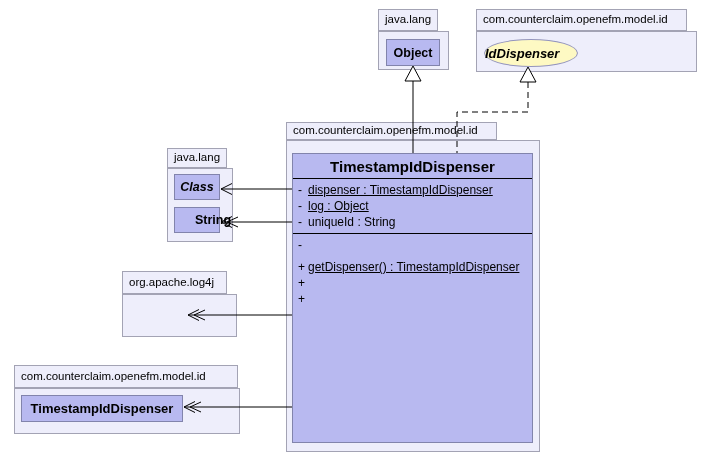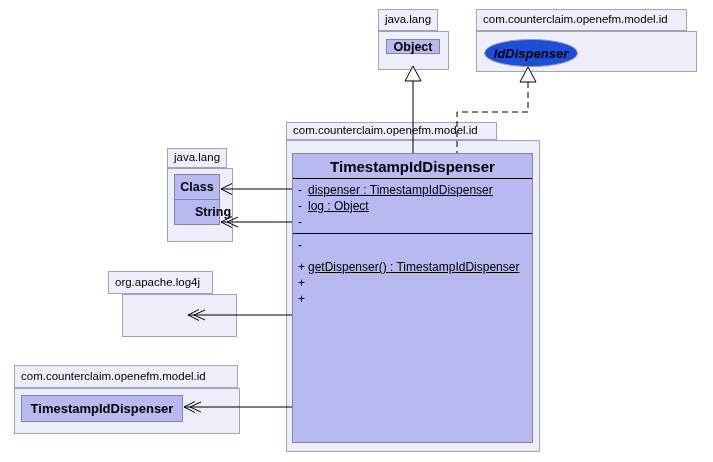--- a/index.html
+++ b/index.html
@@ -18,22 +18,22 @@
     box-sizing:border-box;z-index:1;
   }
   
   .cls-box{
     position:absolute;background:#B8B9F0;border:1px solid #8284AC;
     box-sizing:border-box;display:flex;align-items:center;justify-content:center;
     font-weight:bold;font-size:12.5px;white-space:nowrap;z-index:2;
   }
   
   .iface-ellipse{
-    position:absolute;background:#1d4ed8;border:1px solid #9495BD;
-    border-radius:50%;box-sizing:border-box;display:flex;align-items:center;justify-content:center;
+    position:absolute;background:#fef9c3;border:1px solid #9495BD;
+    border-radius:50%;box-sizing:border-box;display:flex;align-items:center;
     font-weight:bold;font-style:italic;font-size:13px;white-space:nowrap;z-index:2;
   }
   
   .main-class{
     position:absolute;left:292px;top:153px;width:241px;height:290px;
     background:#B8B9F0;border:1px solid #8284AC;box-sizing:border-box;z-index:2;
   }
   .main-class .title{
     height:24px;border-bottom:1px solid #000;display:flex;align-items:center;justify-content:center;
     font-weight:bold;font-size:15px;white-space:nowrap;
@@ -48,21 +48,21 @@
 </style>
 </head>
 <body>
 
 <div id="canvas">
 
   <div class="pkg-tab" style="left:378px;top:9px;width:60px;height:22px;">
     <span>java.lang</span>
   </div>
   <div class="pkg-body" style="left:378px;top:31px;width:71px;height:39px;"></div>
-  <div class="cls-box" style="left:386px;top:39px;width:54px;height:15px;">
+  <div class="cls-box" style="left:386px;top:39px;width:54px;height:27px;">
     <span>Object</span>
   </div>
 
   <div class="pkg-tab" style="left:476px;top:9px;width:211px;height:22px;">
     <span>com.counterclaim.openefm.model.id</span>
   </div>
   <div class="pkg-body" style="left:476px;top:31px;width:221px;height:41px;"></div>
   <div class="iface-ellipse" style="left:484px;top:39px;width:94px;height:28px;">
     <span>IdDispenser</span>
   </div>
@@ -78,20 +78,21 @@
         <div class="member">
           <span class="sign">-</span>
           <span class="mtext static">dispenser : TimestampIdDispenser</span>
         </div>
         <div class="member">
           <span class="sign">-</span>
           <span class="mtext static">log : Object</span>
         </div>
         <div class="member">
           <span class="sign">-</span>
+          <span class="mtext">uniqueId : String</span>
         </div>
       </div>
     <div class="compartment ops">
         <div class="member gap-after">
           <span class="sign">-</span>
         </div>
         <div class="member">
           <span class="sign">+</span>
           <span class="mtext static">getDispenser() : TimestampIdDispenser</span>
         </div>
@@ -101,28 +102,28 @@
         <div class="member">
           <span class="sign">+</span>
         </div>
       </div>
   </div>
 
   <div class="pkg-tab" style="left:167px;top:148px;width:60px;height:20px;">
     <span>java.lang</span>
   </div>
   <div class="pkg-body" style="left:167px;top:168px;width:66px;height:74px;"></div>
-  <div class="cls-box" style="left:174px;top:174px;width:46px;height:26px;">
+  <div class="cls-box" style="left:174px;top:174px;width:46px;height:26px;font-style:italic;">
     <span>Class</span>
   </div>
-  <div class="cls-box" style="left:174px;top:199px;width:46px;height:26px;padding-left:32px;">
+  <div class="cls-box" style="left:174px;top:207px;width:46px;height:26px;padding-left:32px;">
     <span>String</span>
   </div>
 
-  <div class="pkg-tab" style="left:108px;top:271px;width:105px;height:23px;">
+  <div class="pkg-tab" style="left:122px;top:271px;width:105px;height:23px;">
     <span>org.apache.log4j</span>
   </div>
   <div class="pkg-body" style="left:122px;top:294px;width:115px;height:43px;"></div>
 
   <div class="pkg-tab" style="left:14px;top:365px;width:224px;height:23px;">
     <span>com.counterclaim.openefm.model.id</span>
   </div>
   <div class="pkg-body" style="left:14px;top:388px;width:226px;height:46px;"></div>
   <div class="cls-box" style="left:21px;top:395px;width:162px;height:27px;font-size:13px;">
     <span>TimestampIdDispenser</span>

